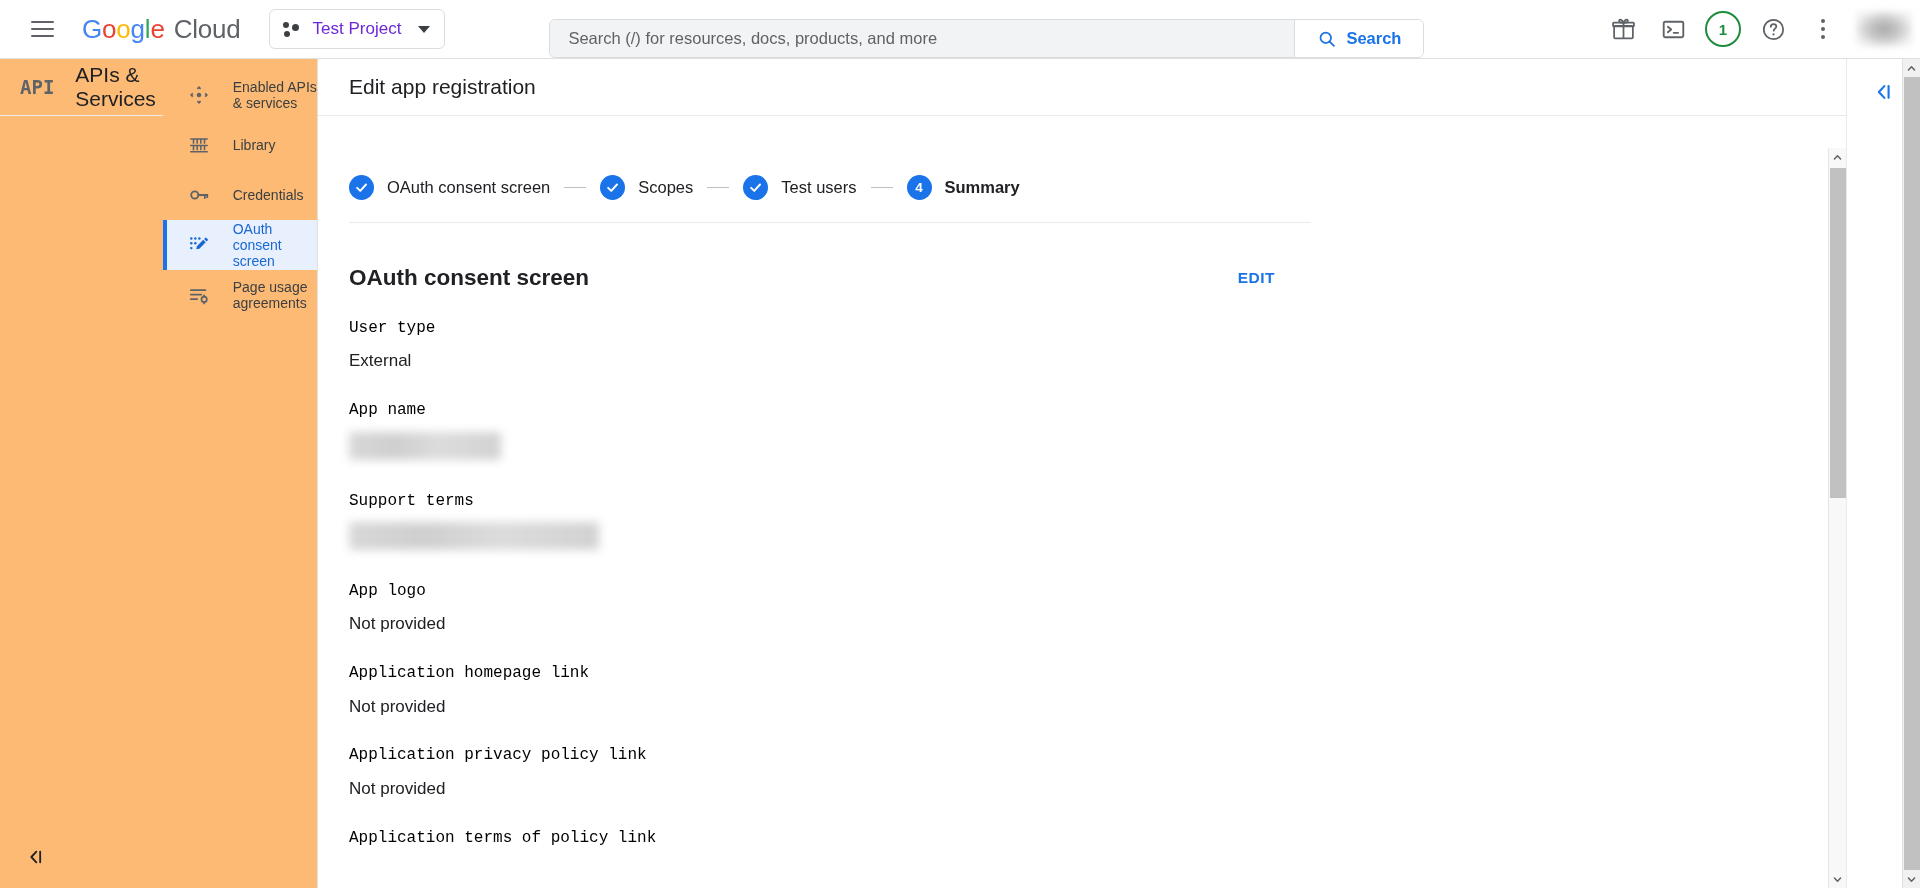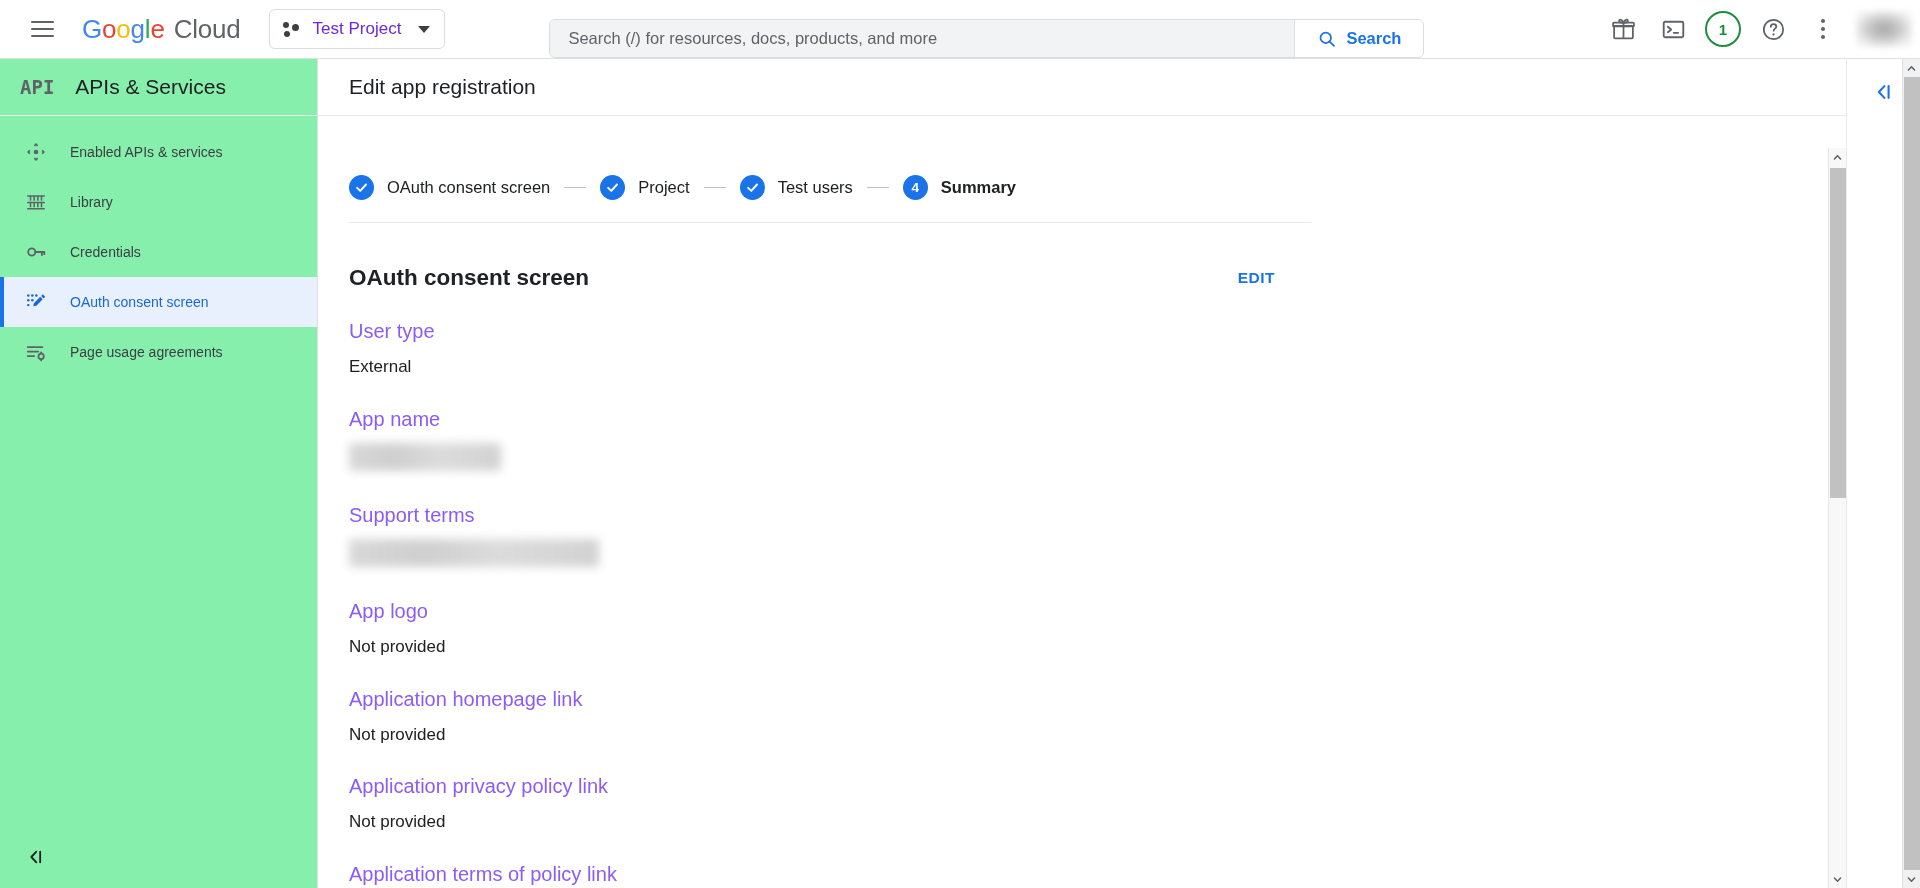--- a/index.html
+++ b/index.html
@@ -79,22 +79,22 @@
     width: 56px; height: 36px; margin-left: 6px; cursor: pointer;
     background: radial-gradient(ellipse at 50% 50%, #a8a8a8 0%, #c9c9c9 40%, #efefef 72%, #fafafa 100%);
     filter: blur(3px);
   }
 
   
   .body-row { display: flex; flex: 1 1 auto; min-height: 0; position: relative; }
 
   
   .leftnav {
-    width: 318px; flex: 0 0 318px; background: #86efac;
-    border-right: 1px solid #e0e0e0; display: flex; flex-direction: column;
+    width: 318px; flex: 0 0 318px; background: #fdba74;
+    border-right: 1px solid #e0e0e0; display: flex; flex-direction: row;
     position: relative;
   }
   .leftnav-header {
     height: 57px; display: flex; align-items: center; gap: 21px; padding-left: 20px;
     border-bottom: 1px solid #e8eaed;
   }
   .api-logo {
     font-family: "DejaVu Sans Mono", monospace; font-size: 19px; font-weight: bold;
     color: #5f6368; letter-spacing: 0px;
   }
@@ -138,21 +138,21 @@
   .step-sep { width: 22px; height: 1px; background: #bdc1c6; margin: 0 14px; flex: 0 0 22px; }
 
   .divider-rule { width: 962px; height: 1px; background: #e8eaed; margin-left: 0; }
 
   .section { padding-top: 42px; width: 962px; }
   .section-head { display: flex; align-items: flex-start; justify-content: space-between; }
   .section-title { font-size: 22.5px; color: #202124; font-weight: bold; }
   .edit-link { color: #1a73e8; font-size: 15.5px; font-weight: bold; letter-spacing: 0.5px; cursor: pointer; margin-top: 4px; padding-right: 36px; }
 
   .field { padding-top: 26px; }
-  .field-label { font-size: 20px; color: #8b5cf6; line-height: 1.4; }
+  .field-label { font-size: 16px; color: #000000; line-height: 1.4; font-family: Liberation Mono, monospace; }
   .field-value { font-size: 17px; color: #202124; margin-top: 10px; line-height: 1.4; }
   .field-value.redacted {
     display: inline-block; height: 28px; border-radius: 2px;
     background: linear-gradient(90deg,#d8d8d8,#cfcfcf 30%,#dcdcdc 60%,#d2d2d2);
     filter: blur(5px); color: transparent; user-select: none;
   }
   .redacted.w-app { width: 152px; }
   .redacted.w-email { width: 250px; }
 
   
@@ -366,21 +366,21 @@
               <span class="step-label">OAuth consent screen</span>
             </div>
             <span class="step-sep"></span>
 
             <div class="step">
               <span class="step-circle">
                 <svg width="15" height="15" viewBox="0 0 24 24" fill="none" stroke="#fff" stroke-width="3.1">
                   <polyline points="5,12.6 10,17.4 19.2,7.2" stroke-linecap="round" stroke-linejoin="round"></polyline>
                 </svg>
               </span>
-              <span class="step-label">Project</span>
+              <span class="step-label">Scopes</span>
             </div>
             <span class="step-sep"></span>
 
             <div class="step">
               <span class="step-circle">
                 <svg width="15" height="15" viewBox="0 0 24 24" fill="none" stroke="#fff" stroke-width="3.1">
                   <polyline points="5,12.6 10,17.4 19.2,7.2" stroke-linecap="round" stroke-linejoin="round"></polyline>
                 </svg>
               </span>
               <span class="step-label">Test users</span>

